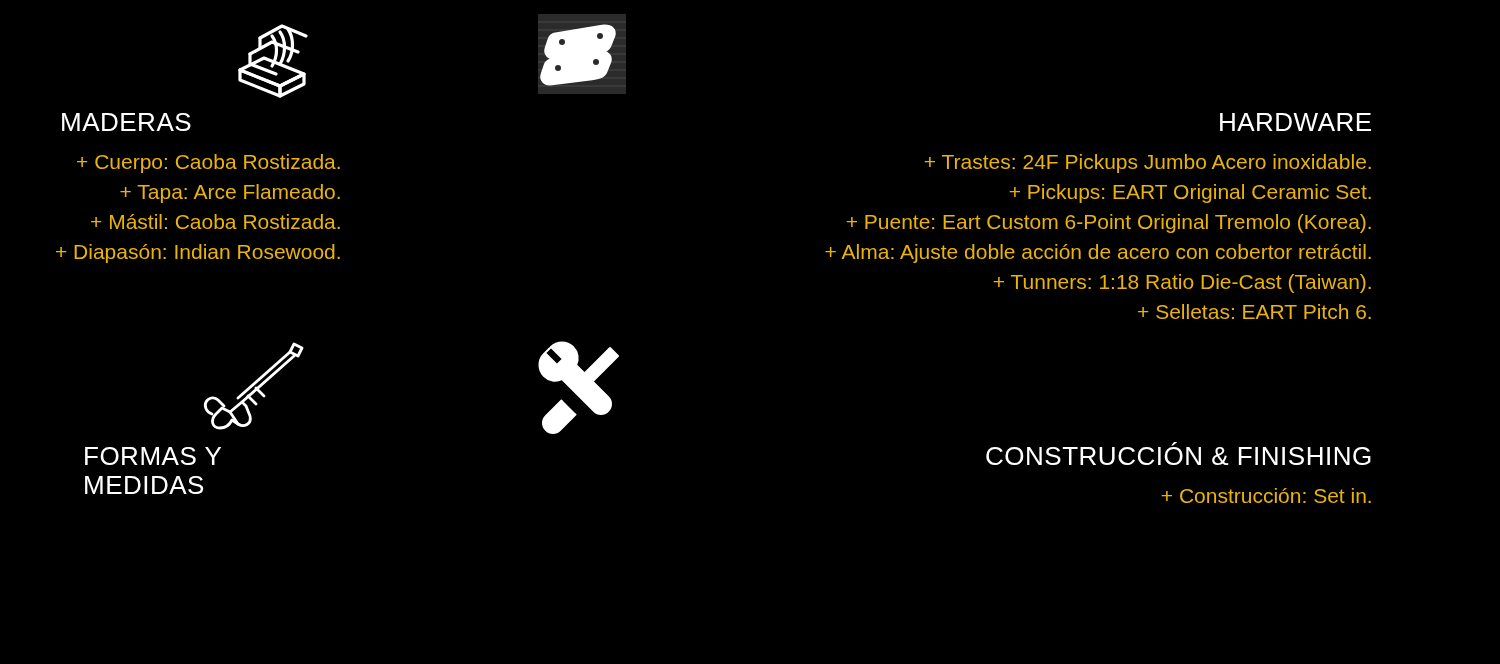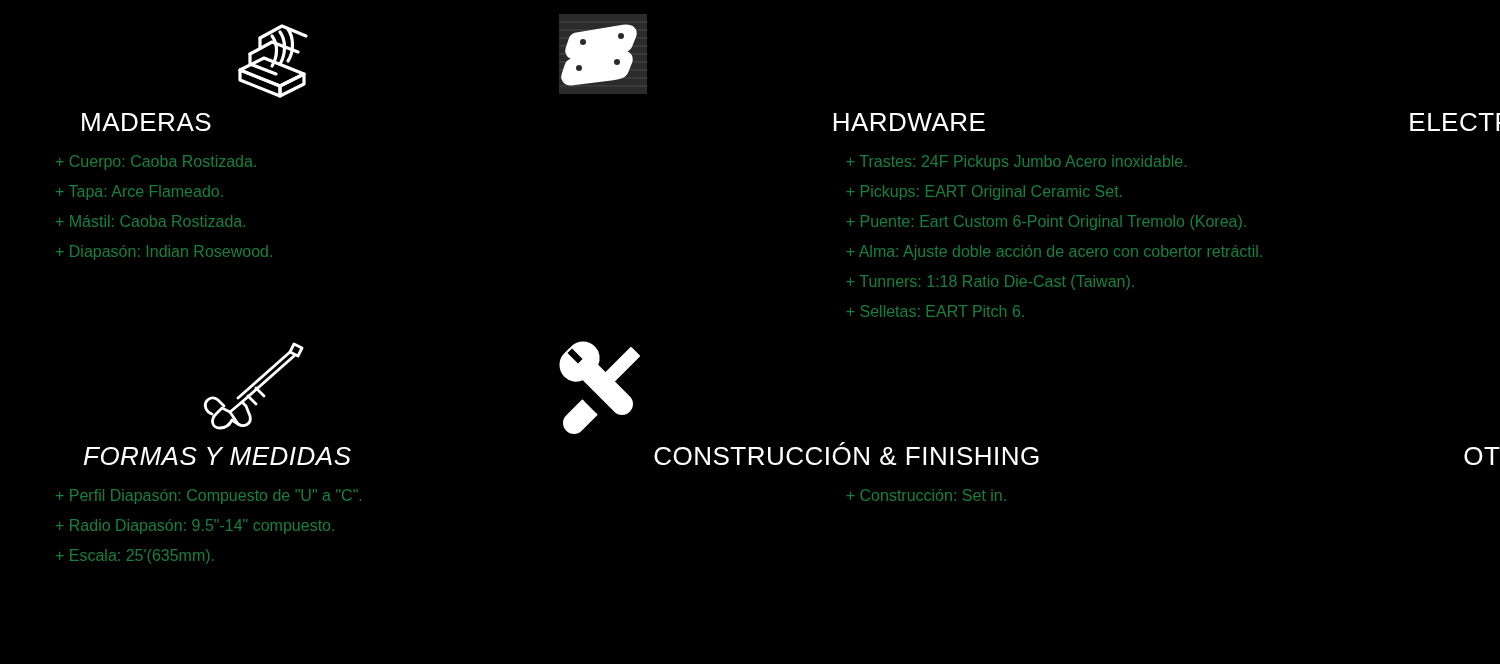--- a/index.html
+++ b/index.html
@@ -43,42 +43,43 @@
     color: #ffffff;
     margin: 0 0 10px 0;
     line-height: 1.1;
   }
   .spec-list {
     list-style: none;
     margin: 0;
     padding: 0;
   }
   .spec-list li {
-    font-size: 16px;
+    font-size: 21px;
     line-height: 30px;
-    color: #15803d;
+    color: #eab308;
     white-space: nowrap;
     font-weight: 400;
+    text-align: right;
   }
   
   .col-1 .spec-list { padding-left: 55px; }
   .col-2 .spec-list { padding-left: 483px; }
   .col-3 .spec-list { padding-left: 1046px; }
 
   .col-1 .icon-wrap { justify-content: flex-start; padding-left: 220px; }
   .col-2 .icon-wrap { justify-content: flex-start; padding-left: 190px; }
   .col-3 .icon-wrap { justify-content: flex-start; padding-left: 195px; }
 
-  .col-1 .block-title { text-align: left; padding-left: 80px; }
-  .col-2 .block-title { text-align: center; padding-left: 192px; }
+  .col-1 .block-title { text-align: left; padding-left: 60px; }
+  .col-2 .block-title { text-align: right; padding-left: 192px; }
   .col-3 .block-title { text-align: left; padding-left: 145px; }
 
   .row-2 .icon-wrap { height: 112px; }
 
-  .r2c1 .block-title { padding-left: 83px; font-style: italic; }
+  .r2c1 .block-title { padding-left: 83px; }
   .r2c2 .block-title { padding-left: 68px; }
   .r2c3 .block-title { padding-left: 200px; }
 
   .r2c1 .icon-wrap { padding-left: 190px; }
   .r2c2 .icon-wrap { padding-left: 190px; }
   .r2c3 .icon-wrap { padding-left: 200px; }
 
   .r2c1 .spec-list { padding-left: 55px; }
   .r2c2 .spec-list { padding-left: 483px; }
   .r2c3 .spec-list { padding-left: 1046px; }
@@ -157,25 +158,20 @@
         <path d="M100 16 L48 62"></path>
         <path d="M104 20 L52 66"></path>
         <path d="M52 66 L40 76 L32 72 L26 78 C20 84 22 92 30 92 C36 92 40 88 42 84 L48 88 C54 92 62 88 60 80 L56 70 Z"></path>
         <path d="M40 76 L48 88"></path>
         <path d="M34 70 L28 64 C24 60 18 62 16 66 C14 70 16 76 22 78"></path>
         <path d="M58 60 L66 68"></path>
         <path d="M66 52 L74 60"></path>
       </svg>
     </div>
     <h2 class="block-title">FORMAS Y MEDIDAS</h2>
-    <ul class="spec-list">
-      <li>+ Perfil Diapasón: Compuesto de "U" a "C".</li>
-      <li>+ Radio Diapasón: 9.5"-14" compuesto.</li>
-      <li>+ Escala: 25'(635mm).</li>
-    </ul>
   </div>
 
   <div class="spec-block col-2 row-2 r2c2">
     <div class="icon-wrap">
       <svg width="96" height="96" viewBox="0 0 96 96" fill="#ffffff" stroke="#ffffff" stroke-width="2" stroke-linejoin="round">
         <path d="M18 10 L12 16 C6 22 6 32 12 38 C17 43 24 44 30 41 L62 73 C66 77 72 77 76 73 C80 69 80 63 76 59 L44 27 C47 21 46 14 41 9 C35 3 25 3 19 9 L25 15 L31 21 L25 27 L19 21 L13 15 Z"></path>
         <path d="M78 10 L86 18 L60 44 L52 36 Z"></path>
         <path d="M52 36 L44 44 L38 38 L46 30 Z" fill="none"></path>
         <path d="M30 62 L14 78 C10 82 10 88 14 92 C18 96 24 96 28 92 L44 76"></path>
       </svg>

